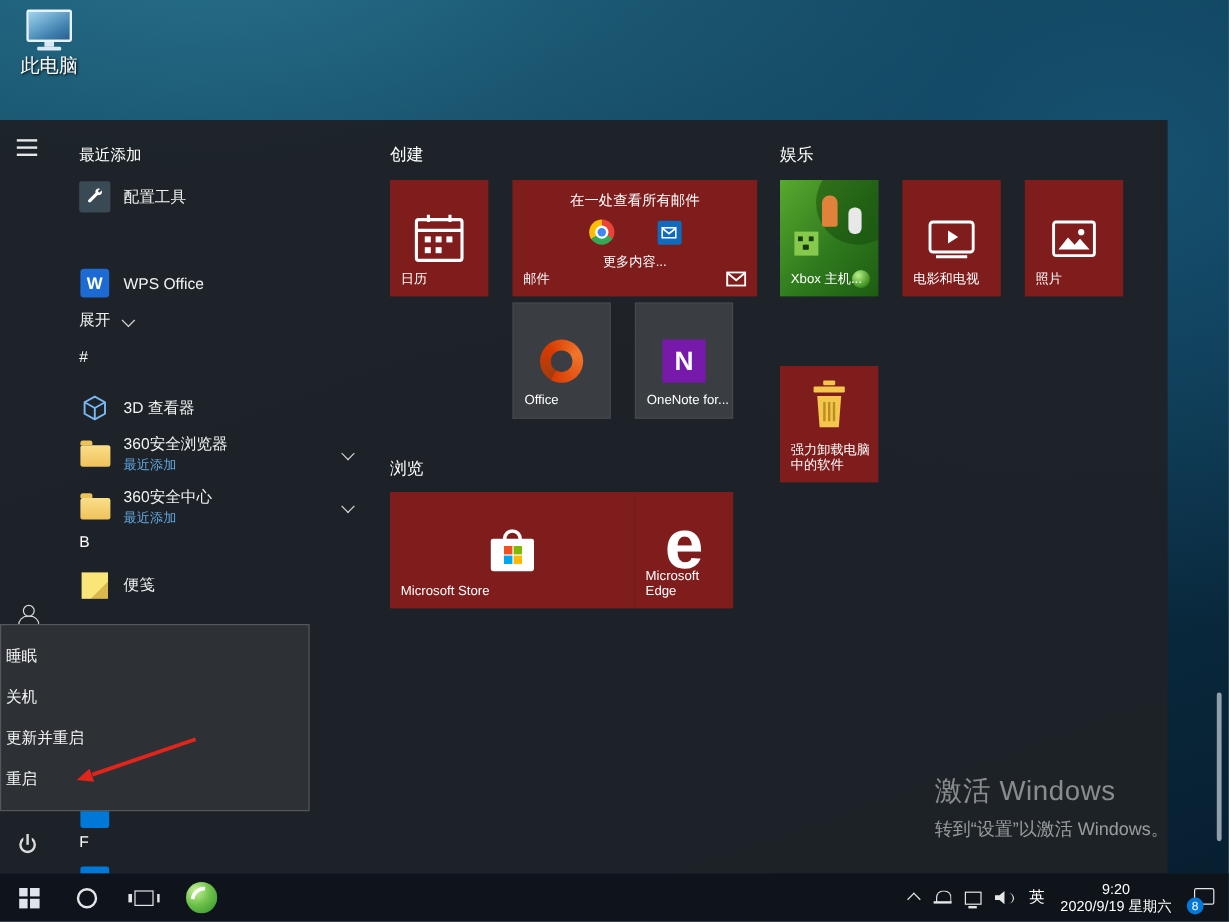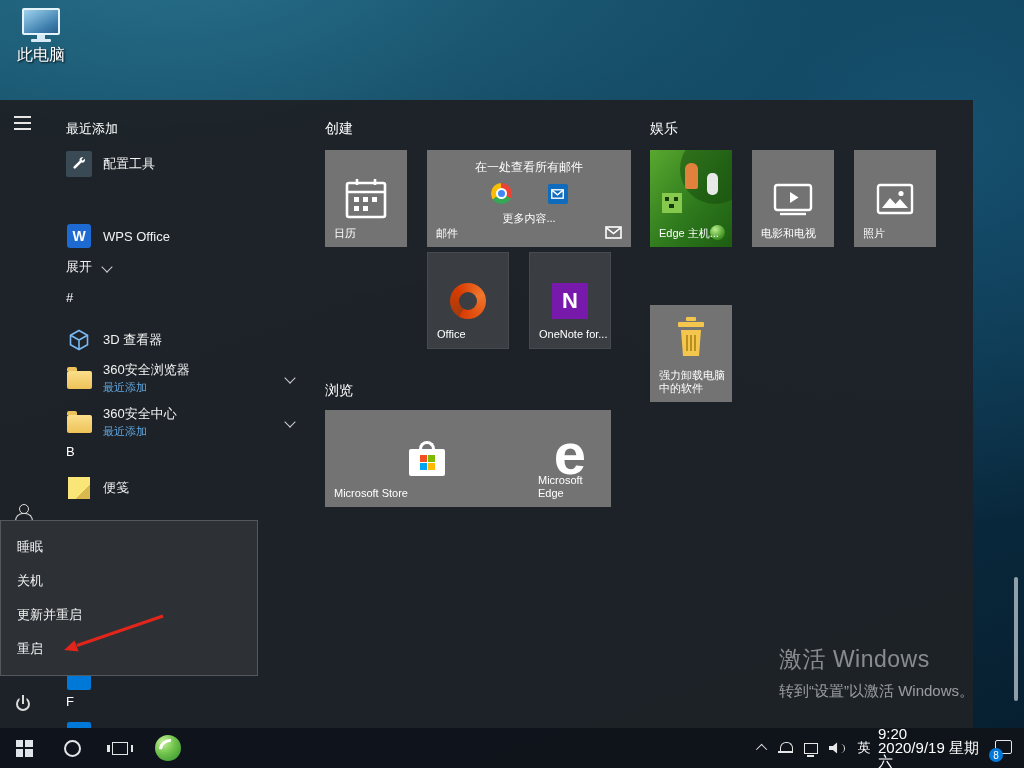--- a/index.html
+++ b/index.html
@@ -51,21 +51,21 @@
   .ic-cfg{background:#3a4a55;border-radius:2px}
   .ic-wps{width:24px;height:24px;background:#1d6ad3;border-radius:3px;color:#fff;font-weight:bold;font-size:14px;display:flex;align-items:center;justify-content:center}
   .folder{width:25px;height:18px;background:linear-gradient(#fbdf8a,#eec25a);border-radius:2px;position:relative;margin-top:4px}
   .folder::before{content:"";position:absolute;left:0;top:-4px;width:10px;height:4px;border-radius:2px 2px 0 0;background:#eec25a}
   .note{width:22px;height:22px;background:linear-gradient(135deg,#fae678 68%,#d9b94e 68%)}
   .ic-appblue{width:24px;height:24px;background:#0078d7;border-radius:2px}
 
   .tgroup-label{position:absolute;font-size:14px;color:#fff;cursor:pointer}
   .tile{position:absolute;width:82px;height:97px;cursor:pointer;color:#fff}
   .tile.wide{width:204px}
-  .tile.blue{background:#737373}
+  .tile.blue{background:#7f1d1d}
   .tile.dark{background:#3a3e43;border:1px solid rgba(255,255,255,.07)}
   .tile-label{position:absolute;left:9px;bottom:7px;font-size:11px;line-height:13px;max-width:86%;text-align:left}
   .tile-center{position:absolute;inset:0;display:flex;align-items:center;justify-content:center}
 
   .mail-head{position:absolute;top:9px;width:100%;text-align:center;font-size:12px}
   .mail-icons{position:absolute;top:33px;width:100%;display:flex;justify-content:center;gap:36px;align-items:center}
   .mail-more{position:absolute;top:61px;width:100%;text-align:center;font-size:11px}
   .mail-env{position:absolute;right:9px;bottom:8px;display:flex}
   .chrome{width:21px;height:21px;border-radius:50%;background:conic-gradient(from 0deg,#ea4335 0 33%,#34a853 33% 66%,#fbbc05 66% 100%);position:relative}
   .chrome::after{content:"";position:absolute;inset:5px;background:#fff;border-radius:50%}
@@ -87,21 +87,21 @@
   .tile.xbox{background:linear-gradient(130deg,#59a82f 0%,#2f7a1d 55%,#1d5c12 100%);overflow:hidden}
   .xb-circle{position:absolute;right:-18px;top:-16px;width:70px;height:70px;border-radius:50%;background:rgba(18,66,10,.45)}
   .creeper{position:absolute;left:12px;bottom:34px;width:20px;height:20px;background:#86c94c}
   .creeper::before{content:"";position:absolute;left:3px;top:4px;width:4px;height:4px;background:#173a0d;box-shadow:9px 0 0 #173a0d,4px 7px 0 #173a0d,5px 7px 0 #173a0d}
   .figo{position:absolute;right:34px;top:13px;width:13px;height:26px;background:#e0823c;border-radius:6px 6px 2px 2px}
   .figw{position:absolute;right:14px;top:23px;width:11px;height:22px;background:#e8e8e8;border-radius:5px}
   .xsphere{position:absolute;right:7px;bottom:7px;width:15px;height:15px;border-radius:50%;background:radial-gradient(circle at 35% 30%,#baf08c,#3c8f1e 70%)}
 
   
   .power-flyout{position:absolute;left:0;top:520px;width:258px;height:156px;background:#2d3135;border:1px solid #53585d;z-index:40;padding-top:9px}
-  .flyout-item{height:34px;display:flex;align-items:center;padding-left:16px;font-size:13px;color:#f5f5f5;cursor:pointer}
+  .flyout-item{height:34px;display:flex;align-items:center;padding-left:4px;font-size:13px;color:#f5f5f5;cursor:pointer}
 
   .red-arrow{position:absolute;left:0;top:0;z-index:60;pointer-events:none}
 
   
   #taskbar{position:absolute;left:0;bottom:0;width:1024px;height:40px;background:rgba(15,20,27,.97);z-index:70;display:flex;align-items:center}
   .tb-btn{width:48px;height:40px;display:flex;align-items:center;justify-content:center;cursor:pointer}
   .winlogo{width:17px;height:17px;display:grid;grid-template-columns:1fr 1fr;grid-template-rows:1fr 1fr;gap:1.5px}
   .winlogo i{background:#dfe5ea}
   .cortana{width:17px;height:17px;border:2px solid #e3e6e8;border-radius:50%}
   .tv-ic{width:16px;height:13px;border:1.8px solid #e3e6e8;position:relative}
@@ -115,21 +115,21 @@
   .chev-up{width:8px;height:8px;border-left:1.8px solid #e6e6e6;border-top:1.8px solid #e6e6e6;transform:rotate(45deg) translateY(2px)}
   .bell-ic{width:12px;height:12px;position:relative}
   .bell-ic::before{content:"";position:absolute;left:0;top:0;width:11px;height:9px;border:1.6px solid #e6e6e6;border-bottom:none;border-radius:6px 6px 0 0}
   .bell-ic::after{content:"";position:absolute;left:-2px;bottom:1px;width:15px;height:1.6px;background:#e6e6e6}
   .net-ic{width:14px;height:11px;border:1.6px solid #e6e6e6;position:relative}
   .net-ic::after{content:"";position:absolute;left:2px;bottom:-4px;width:7px;height:1.6px;background:#e6e6e6}
   .spk-ic{display:flex;align-items:center}
   .spk-body{width:13px;height:12px;background:#e6e6e6;clip-path:polygon(0 33%,30% 33%,62% 4%,62% 96%,30% 67%,0 67%)}
   .spk-wave{width:5px;height:9px;border-right:1.6px solid #e6e6e6;border-radius:0 6px 6px 0;margin-left:-2px}
   .ime{font-size:13px;color:#fff}
-  .clock{width:104px;font-size:15px;line-height:14px;text-align:left;color:#fff;cursor:pointer}
+  .clock{width:104px;font-size:12px;line-height:14px;text-align:center;color:#fff;cursor:pointer}
   .notif{width:42px}
   .notif-ic{width:17px;height:14px;border:1.6px solid #e6e6e6;border-radius:2px;position:relative;margin-top:-3px}
   .notif-ic::after{content:"";position:absolute;left:1px;bottom:-5px;border-left:5px solid transparent;border-top:5px solid #e6e6e6}
   .badge{position:absolute;left:7px;bottom:6px;width:14px;height:14px;border-radius:50%;background:#0078d7;font-size:10px;display:flex;align-items:center;justify-content:center;color:#fff}
 </style>
 </head>
 <body>
 
 <div class="desk-icon">
   <div class="pc-glyph">
@@ -322,21 +322,21 @@
     </div>
     <div class="tile-label">Microsoft Edge</div>
   </div>
 
   <div class="tile xbox" style="left:650px;top:50px">
     <span class="xb-circle"></span>
     <span class="creeper"></span>
     <span class="figo"></span>
     <span class="figw"></span>
     <span class="xsphere"></span>
-    <div class="tile-label">Edge 主机...</div>
+    <div class="tile-label">Xbox 主机...</div>
   </div>
 
   <div class="tile blue" style="left:752px;top:50px">
     <div class="tile-center">
       <svg width="42" height="36" viewBox="0 0 42 36">
           <rect x="3" y="4" width="36" height="25" rx="2.5" fill="none" stroke="#fff" stroke-width="2.4"></rect>
           <path d="M18 11 L26.5 16.5 L18 22 Z" fill="#fff"></path>
           <path d="M8 33 h26" stroke="#fff" stroke-width="2.4"></path>
         </svg>
     </div>

